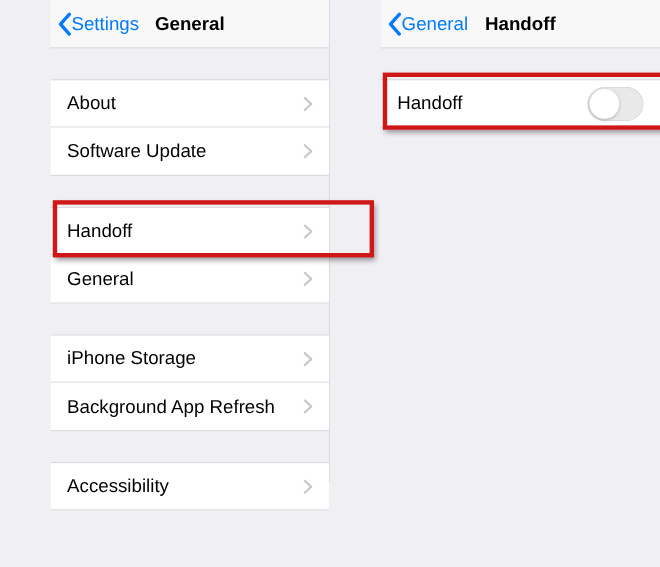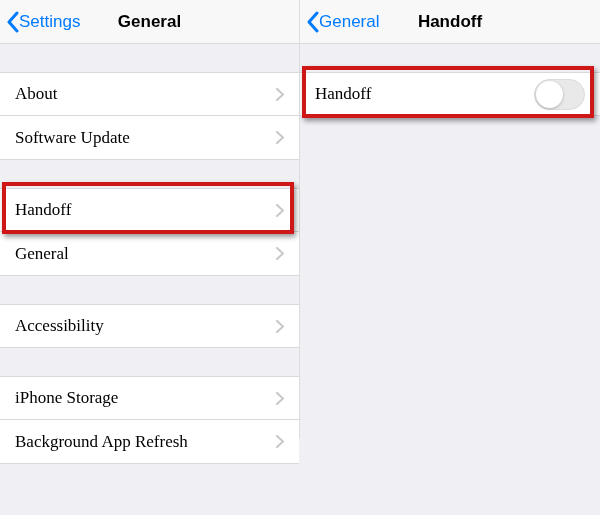--- a/index.html
+++ b/index.html
@@ -14,20 +14,21 @@
     display: flex;
     width: 600px;
     height: 515px;
   }
   .pane {
     width: 300px;
     height: 438px;
     background: #efeff4;
     position: relative;
     border-right: 1px solid #dcdce0;
+    margin-left: 46px;
   }
   .pane:last-child { border-right: none; }
 
   
   .navbar {
     height: 44px;
     display: flex;
     align-items: center;
     position: relative;
     background: #f8f8f8;
@@ -60,21 +61,20 @@
     background: #fff;
     height: 44px;
     display: flex;
     align-items: center;
     padding: 0 15px;
     font-size: 17px;
     color: #000;
     border-bottom: 1px solid #d9d9dc;
     position: relative;
     cursor: pointer;
-    font-family: Liberation Serif, serif;
   }
   .row .label { flex: 1; }
   .chevron {
     color: #c7c7cc;
   }
   .chevron svg { width: 8px; height: 13px; display:block; }
 
   
   .toggle {
     width: 51px;
@@ -159,40 +159,40 @@
             <svg viewBox="0 0 8 13">
               <polyline points="1,1 7,6.5 1,12" fill="none" stroke="#c7c7cc" stroke-width="2" stroke-linecap="round" stroke-linejoin="round"></polyline>
             </svg>
           </span>
       </div>
       <div class="highlight" style="left:2px; top:-6px; width:292px; height:52px;"></div>
     </div>
 
     <div class="group">
       <div class="row">
+        <span class="label">iPhone Storage</span>
+        <span class="chevron">
+            <svg viewBox="0 0 8 13">
+              <polyline points="1,1 7,6.5 1,12" fill="none" stroke="#c7c7cc" stroke-width="2" stroke-linecap="round" stroke-linejoin="round"></polyline>
+            </svg>
+          </span>
+      </div>
+      <div class="row">
+        <span class="label">Background App Refresh</span>
+        <span class="chevron">
+            <svg viewBox="0 0 8 13">
+              <polyline points="1,1 7,6.5 1,12" fill="none" stroke="#c7c7cc" stroke-width="2" stroke-linecap="round" stroke-linejoin="round"></polyline>
+            </svg>
+          </span>
+      </div>
+    </div>
+
+    <div class="group">
+      <div class="row">
         <span class="label">Accessibility</span>
-        <span class="chevron">
-            <svg viewBox="0 0 8 13">
-              <polyline points="1,1 7,6.5 1,12" fill="none" stroke="#c7c7cc" stroke-width="2" stroke-linecap="round" stroke-linejoin="round"></polyline>
-            </svg>
-          </span>
-      </div>
-    </div>
-
-    <div class="group">
-      <div class="row">
-        <span class="label">iPhone Storage</span>
-        <span class="chevron">
-            <svg viewBox="0 0 8 13">
-              <polyline points="1,1 7,6.5 1,12" fill="none" stroke="#c7c7cc" stroke-width="2" stroke-linecap="round" stroke-linejoin="round"></polyline>
-            </svg>
-          </span>
-      </div>
-      <div class="row">
-        <span class="label">Background App Refresh</span>
         <span class="chevron">
             <svg viewBox="0 0 8 13">
               <polyline points="1,1 7,6.5 1,12" fill="none" stroke="#c7c7cc" stroke-width="2" stroke-linecap="round" stroke-linejoin="round"></polyline>
             </svg>
           </span>
       </div>
     </div>
   </div>
 
   <div class="pane">

